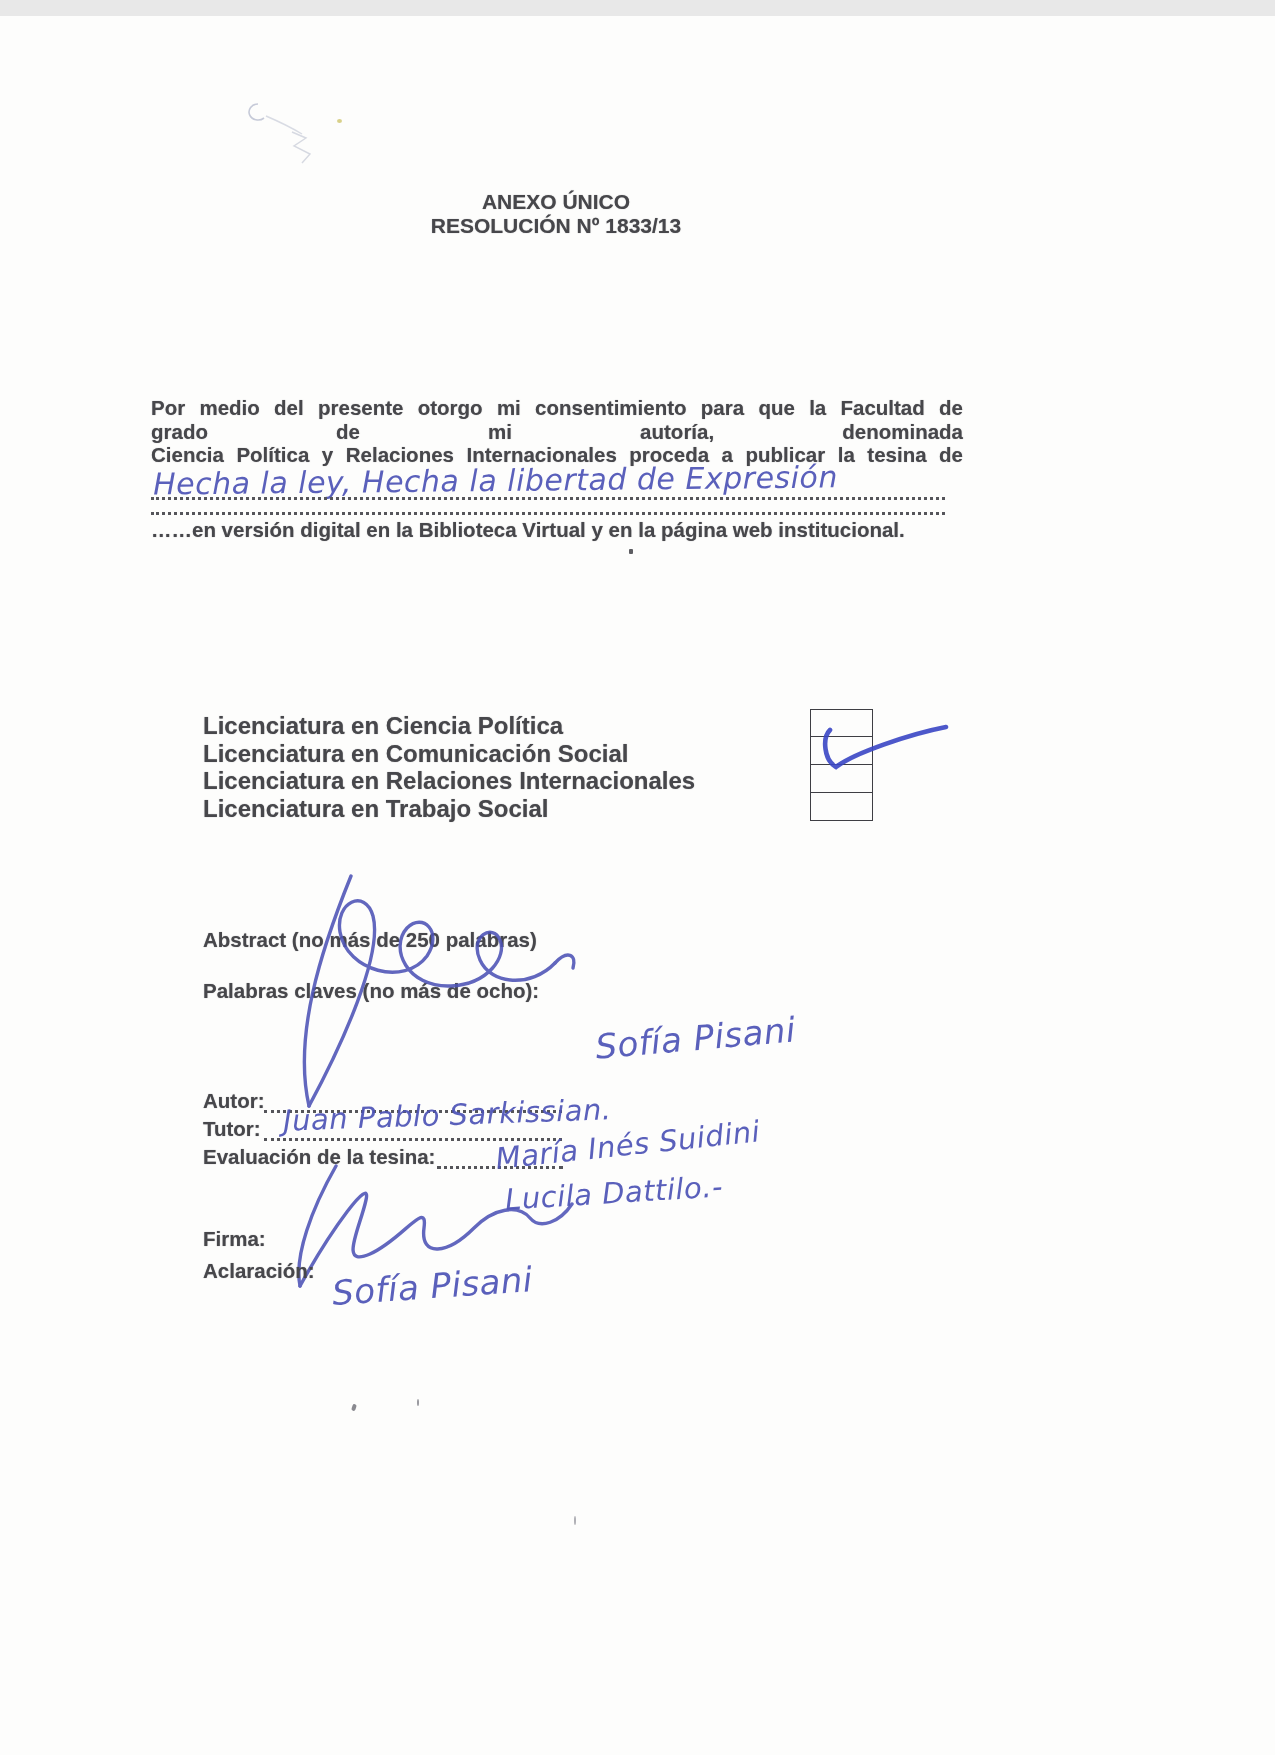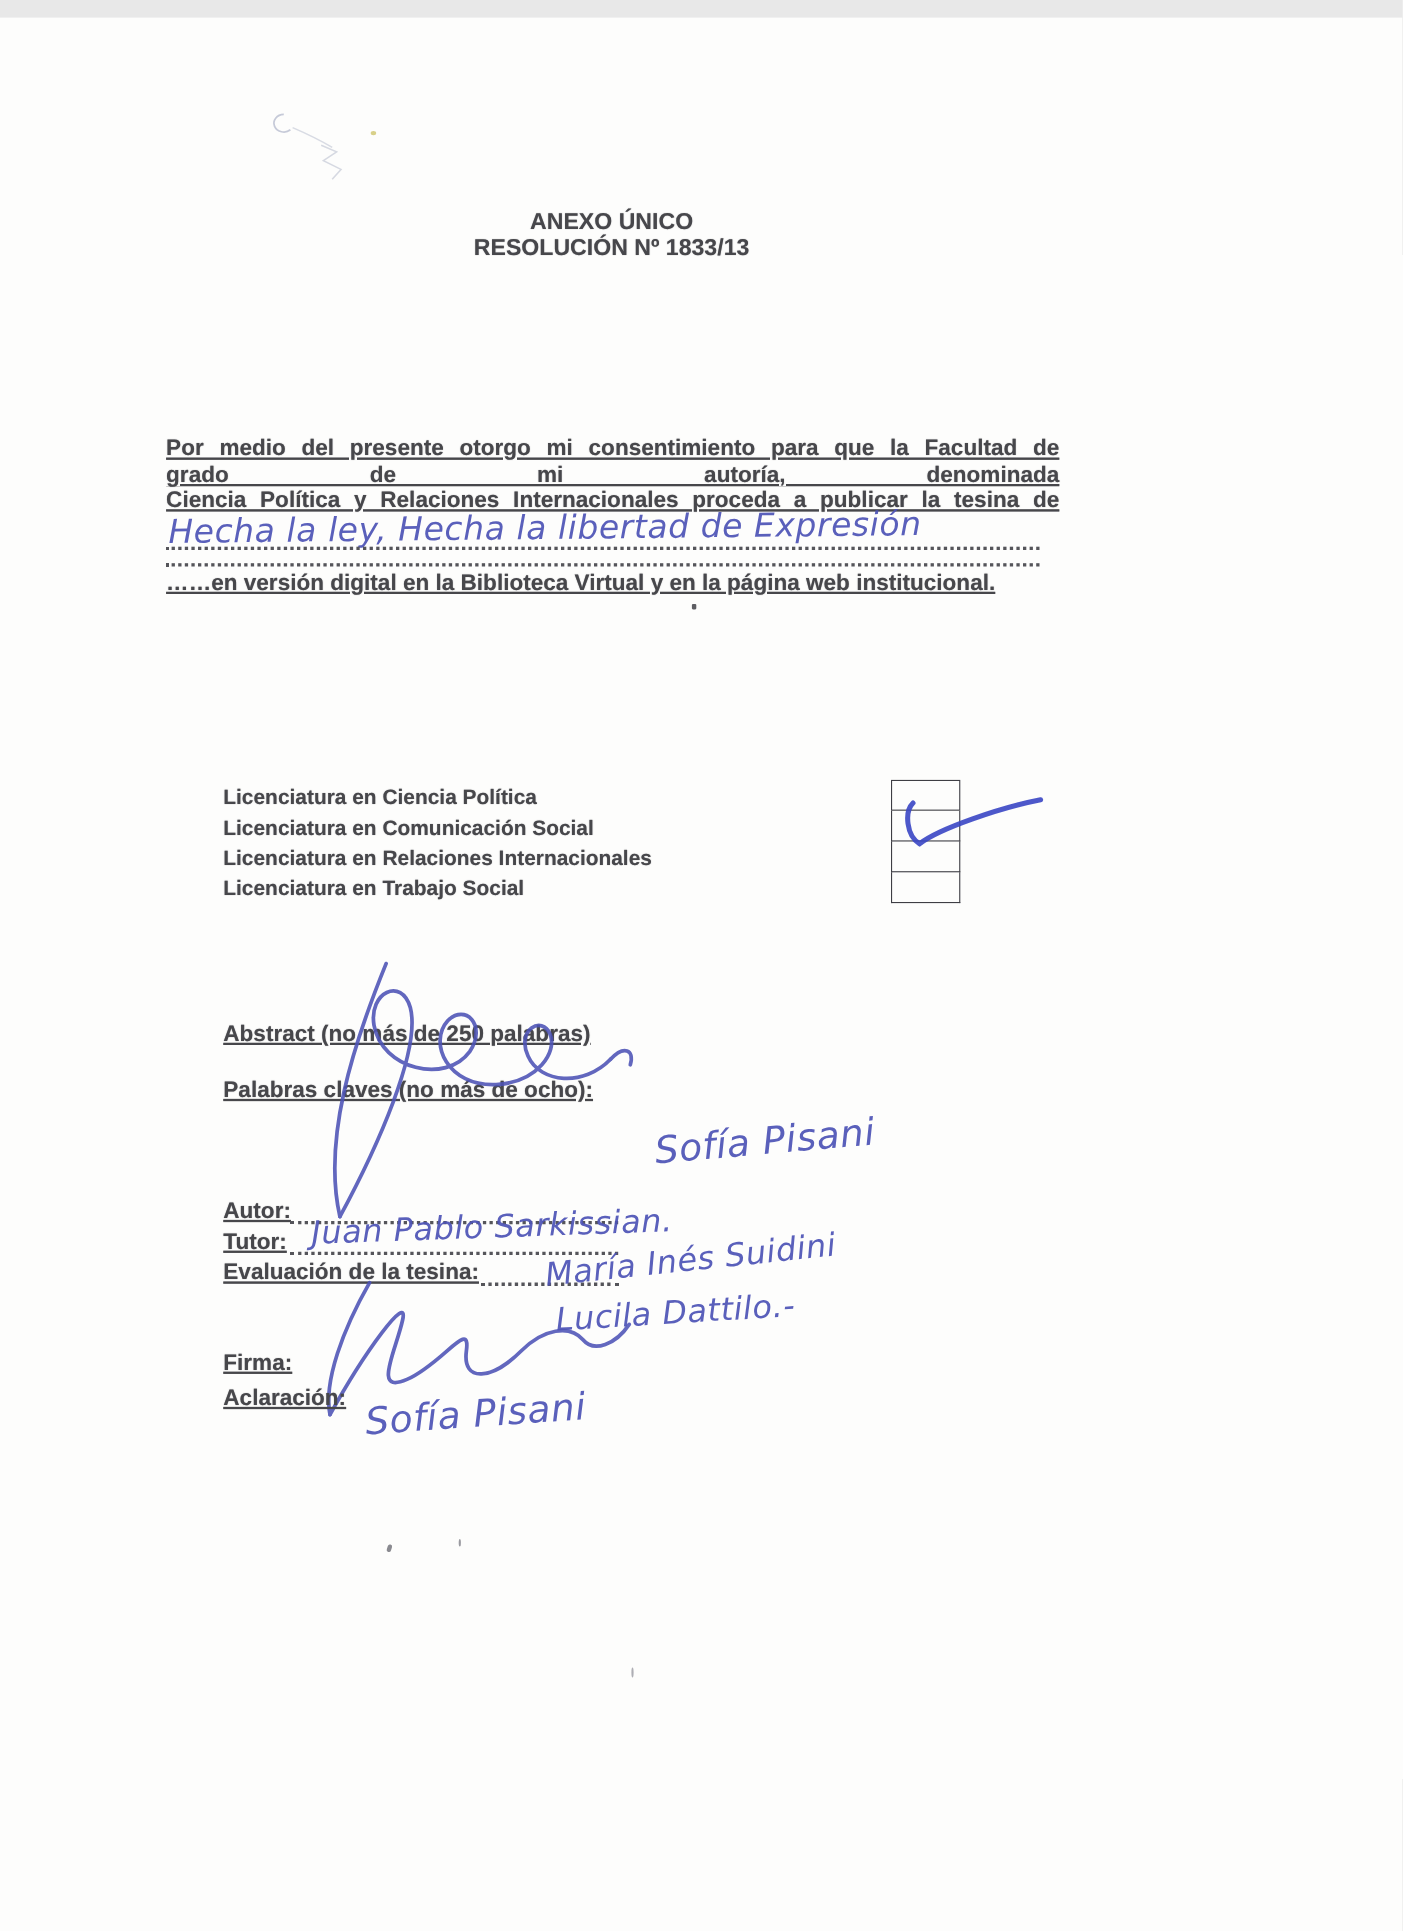--- a/index.html
+++ b/index.html
@@ -9,23 +9,23 @@
     font-family:"Liberation Sans",sans-serif;
   }
   .abs{position:absolute;}
   
   .doc{
     font-family:"Liberation Sans",sans-serif;font-weight:bold;
     color:#47474b;text-shadow:0 0 1px rgba(70,70,75,.55);
   }
   .center{text-align:center;}
   .jline{width:812px;text-align:justify;text-align-last:justify;white-space:nowrap;}
-  .fs20{font-size:20.5px;line-height:23.5px;text-decoration:underline;}
+  .fs20{font-size:20.5px;line-height:23.5px;}
   .fs21{font-size:21px;line-height:24px;}
-  .list{font-size:19px;line-height:27.5px;}
+  .list{font-size:24px;line-height:27.5px;}
   .dots{border-bottom:3px dotted #55555a;height:18px;}
   
   .hw{
     font-family:"DejaVu Sans",sans-serif;font-style:italic;
     color:#4d53b6;opacity:.92;white-space:nowrap;
     letter-spacing:.5px;
   }
   .cell{box-sizing:border-box;width:63px;height:28px;border:1.6px solid #3e3e44;border-top:none;}
   .cell.first{border-top:1.6px solid #3e3e44;}
   .speck{position:absolute;border-radius:50%;}

